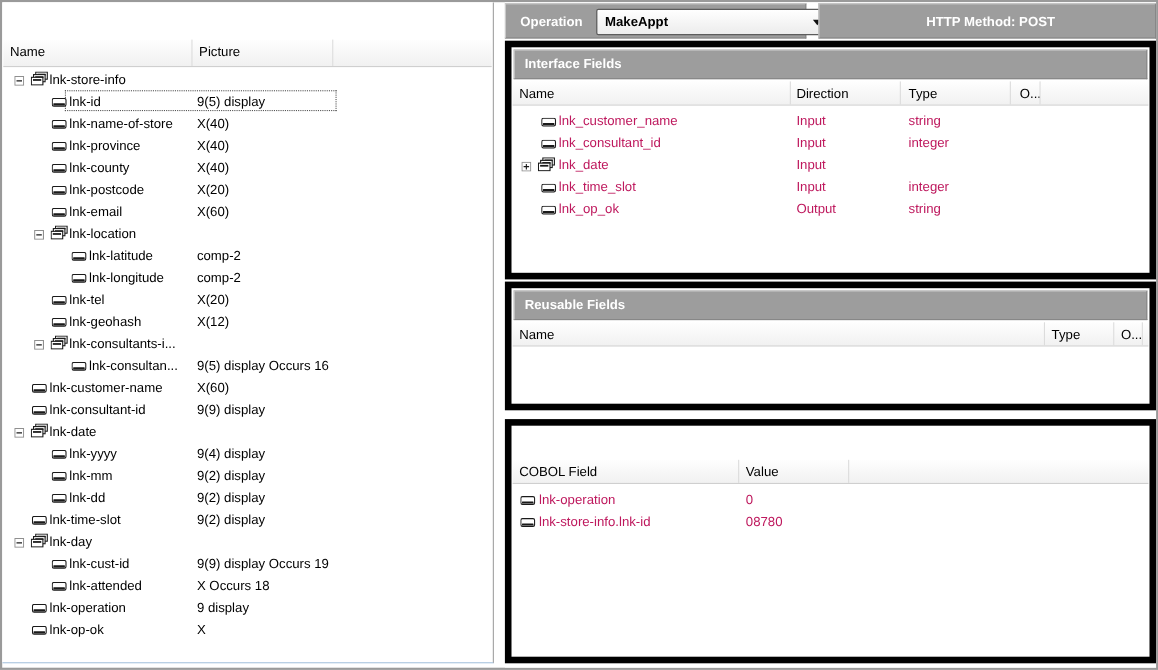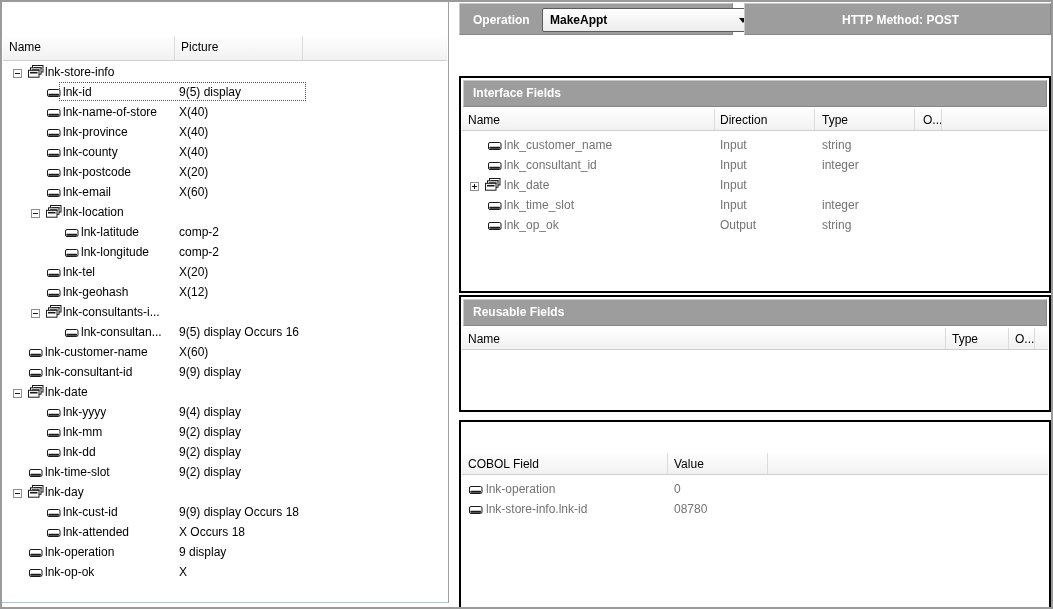--- a/index.html
+++ b/index.html
@@ -31,25 +31,25 @@
            color:#fff;font-size:12px;font-weight:bold;}
   .topseg{position:absolute;top:1px;height:32px;line-height:30px;}
   .op-label{position:absolute;left:13px;top:0;line-height:32px;}
   .combo{position:absolute;left:82px;top:4px;width:213px;height:24px;
          background:linear-gradient(#ffffff,#ececec);border:1px solid #5c5c5c;border-radius:2px;
          font-size:12px;font-weight:bold;color:#000;line-height:22px;padding-left:7px;cursor:default;}
   .combo .arrow{position:absolute;right:7px;top:9px;width:0;height:0;
                 border-left:4px solid transparent;border-right:4px solid transparent;
                 border-top:5px solid #111;}
   .http-label{position:absolute;left:97px;top:0;line-height:32px;white-space:nowrap;}
-  .section{position:absolute;left:0;right:0;background:#fff;border:2px solid #000000;margin-top:39px;}
+  .section{position:absolute;left:0;right:0;background:#fff;border:6px solid #000000;}
   .section .bar{position:absolute;left:2px;right:2px;top:2px;height:27px;line-height:25px;padding-left:9px;}
   .section .colhead{left:1px;right:1px;top:31px;height:22px;}
   .section .rows{position:absolute;left:1px;right:1px;top:57px;bottom:1px;overflow:hidden;}
-  .rrow{position:relative;height:20px;font-size:12px;color:#737373;white-space:nowrap;text-decoration:underline;}
+  .rrow{position:relative;height:20px;font-size:12px;color:#be185d;white-space:nowrap;text-decoration:underline;}
   .rrow .exp{position:absolute;top:5px;width:9px;height:9px;}
   .rrow .ficon{position:absolute;top:3px;}
   .rrow .cell{position:absolute;top:0;line-height:20px;}
 </style>
 </head>
 <body>
 
 <div class="screen">
 
   <div class="left-panel">
@@ -271,21 +271,21 @@
               <rect x="2" y="6.9" width="7.5" height="1.6" fill="#1a1a1a"></rect>
             </svg></span>
           <span class="nm" style="left:42px">lnk-day</span>
         </div>
         <div class="trow">
           <span class="ficon" style="left:44px;top:5px"><svg width="14" height="9" viewBox="0 0 14 9">
               <rect x="0.5" y="0.5" width="12.5" height="7" rx="1.5" fill="#fff" stroke="#1a1a1a"></rect>
               <rect x="1.5" y="4.8" width="10.5" height="2" rx="0.5" fill="#1a1a1a"></rect>
             </svg></span>
           <span class="nm" style="left:60px">lnk-cust-id</span>
-          <span class="pic">9(9) display Occurs 18</span>
+          <span class="pic">9(9) display Occurs 19</span>
         </div>
         <div class="trow">
           <span class="ficon" style="left:44px;top:5px"><svg width="14" height="9" viewBox="0 0 14 9">
               <rect x="0.5" y="0.5" width="12.5" height="7" rx="1.5" fill="#fff" stroke="#1a1a1a"></rect>
               <rect x="1.5" y="4.8" width="10.5" height="2" rx="0.5" fill="#1a1a1a"></rect>
             </svg></span>
           <span class="nm" style="left:60px">lnk-attended</span>
           <span class="pic">X  Occurs 18</span>
         </div>
         <div class="trow">

